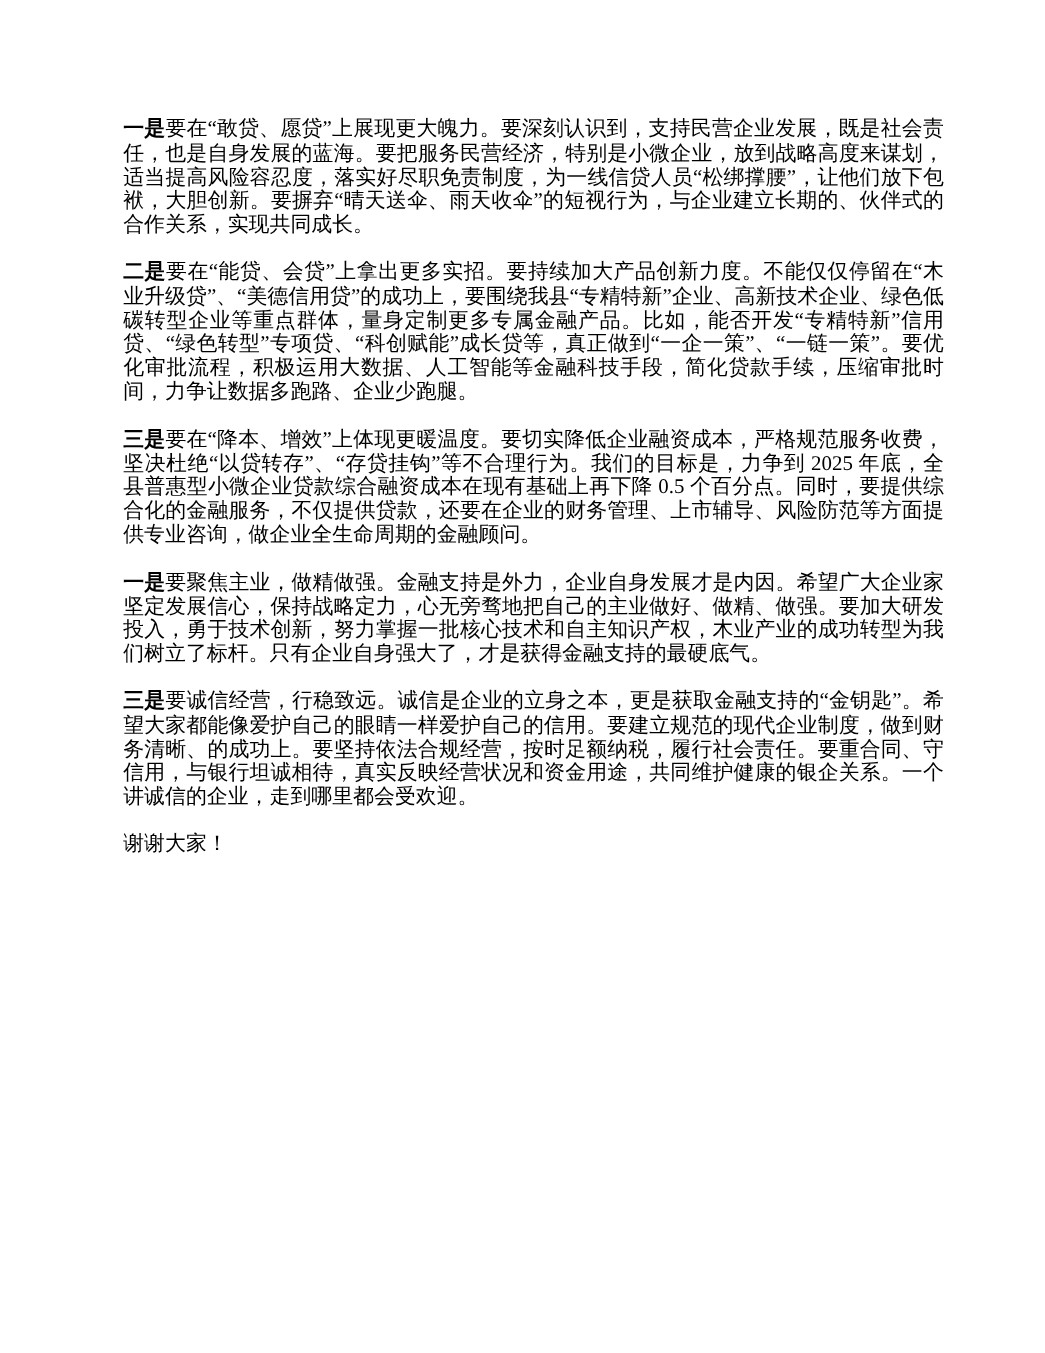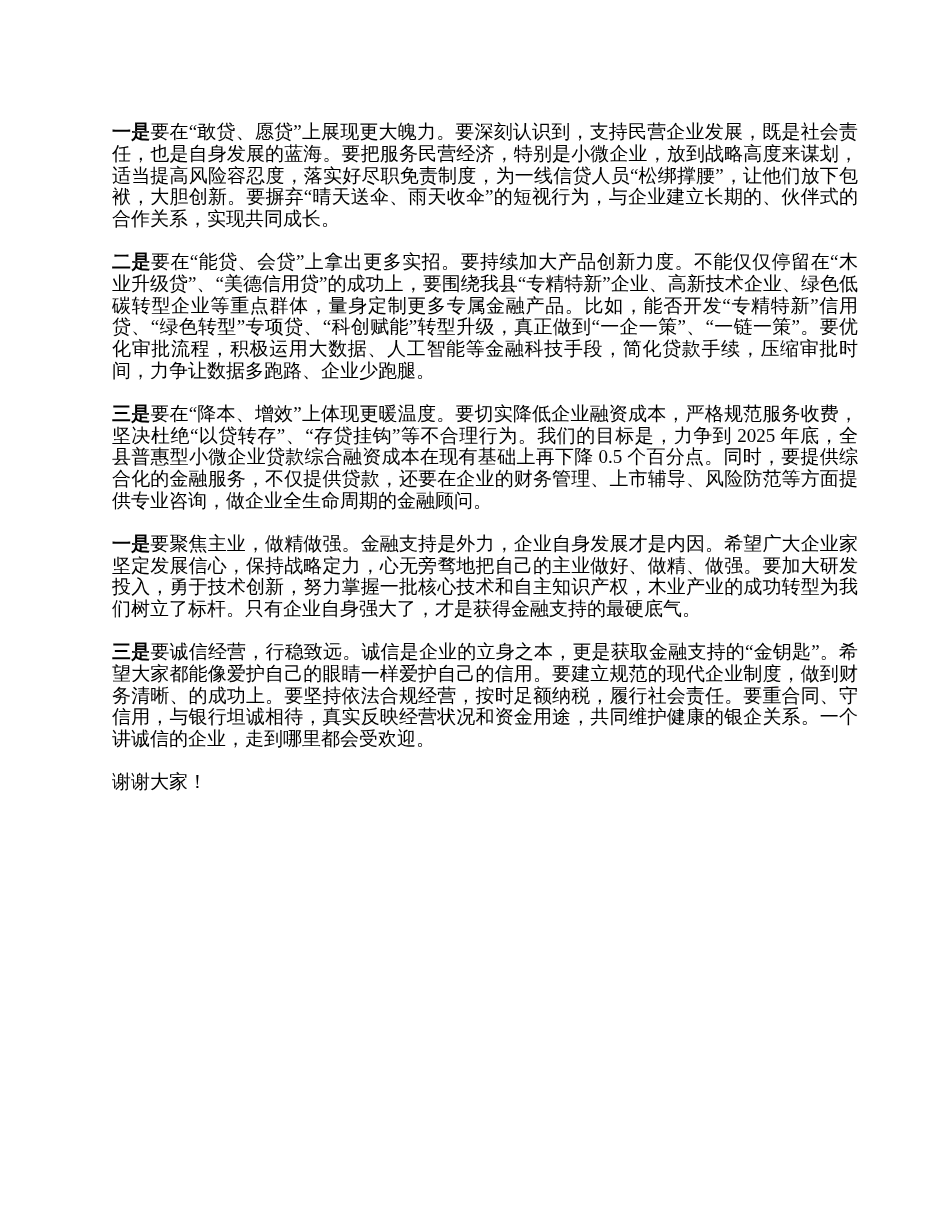--- a/index.html
+++ b/index.html
@@ -7,37 +7,37 @@
     body {
       width: 950px;
       height: 1230px;
       position: relative;
       overflow: hidden;
       font-family: "Liberation Serif", "DejaVu Serif", serif;
     }
     .page {
       position: absolute;
       left: 112px;
-      top: 121px;
+      top: 107px;
       width: 746px;
     }
     .para {
       font-size: 19px;
       line-height: 21.8px;
       color: #000000;
       text-align: justify;
       text-justify: inter-ideograph;
       margin-bottom: 21px;
     }
     .para:last-child { margin-bottom: 0; }
     .para .lead { font-weight: bold; }
   </style>
 </head>
 <body>
 
 <div class="page">
   <p class="para"><span class="lead">一是</span><span>要在“敢贷、愿贷”上展现更大魄力。要深刻认识到，支持民营企业发展，既是社会责任，也是自身发展的蓝海。要把服务民营经济，特别是小微企业，放到战略高度来谋划，适当提高风险容忍度，落实好尽职免责制度，为一线信贷人员“松绑撑腰”，让他们放下包袱，大胆创新。要摒弃“晴天送伞、雨天收伞”的短视行为，与企业建立长期的、伙伴式的合作关系，实现共同成长。</span></p>
-  <p class="para"><span class="lead">二是</span><span>要在“能贷、会贷”上拿出更多实招。要持续加大产品创新力度。不能仅仅停留在“木业升级贷”、“美德信用贷”的成功上，要围绕我县“专精特新”企业、高新技术企业、绿色低碳转型企业等重点群体，量身定制更多专属金融产品。比如，能否开发“专精特新”信用贷、“绿色转型”专项贷、“科创赋能”转型升级，真正做到“一企一策”、“一链一策”。要优化审批流程，积极运用大数据、人工智能等金融科技手段，简化贷款手续，压缩审批时间，力争让数据多跑路、企业少跑腿。</span></p>
+  <p class="para"><span class="lead">二是</span><span>要在“能贷、会贷”上拿出更多实招。要持续加大产品创新力度。不能仅仅停留在“木业升级贷”、“美德信用贷”的成功上，要围绕我县“专精特新”企业、高新技术企业、绿色低碳转型企业等重点群体，量身定制更多专属金融产品。比如，能否开发“专精特新”信用贷、“绿色转型”专项贷、“科创赋能”成长贷等，真正做到“一企一策”、“一链一策”。要优化审批流程，积极运用大数据、人工智能等金融科技手段，简化贷款手续，压缩审批时间，力争让数据多跑路、企业少跑腿。</span></p>
   <p class="para"><span class="lead">三是</span><span>要在“降本、增效”上体现更暖温度。要切实降低企业融资成本，严格规范服务收费，坚决杜绝“以贷转存”、“存贷挂钩”等不合理行为。我们的目标是，力争到 2025 年底，全县普惠型小微企业贷款综合融资成本在现有基础上再下降 0.5 个百分点。同时，要提供综合化的金融服务，不仅提供贷款，还要在企业的财务管理、上市辅导、风险防范等方面提供专业咨询，做企业全生命周期的金融顾问。</span></p>
   <p class="para"><span class="lead">一是</span><span>要聚焦主业，做精做强。金融支持是外力，企业自身发展才是内因。希望广大企业家坚定发展信心，保持战略定力，心无旁骛地把自己的主业做好、做精、做强。要加大研发投入，勇于技术创新，努力掌握一批核心技术和自主知识产权，木业产业的成功转型为我们树立了标杆。只有企业自身强大了，才是获得金融支持的最硬底气。</span></p>
   <p class="para"><span class="lead">三是</span><span>要诚信经营，行稳致远。诚信是企业的立身之本，更是获取金融支持的“金钥匙”。希望大家都能像爱护自己的眼睛一样爱护自己的信用。要建立规范的现代企业制度，做到财务清晰、的成功上。要坚持依法合规经营，按时足额纳税，履行社会责任。要重合同、守信用，与银行坦诚相待，真实反映经营状况和资金用途，共同维护健康的银企关系。一个讲诚信的企业，走到哪里都会受欢迎。</span></p>
   <p class="para"><span class="lead"></span><span>谢谢大家！</span></p>
 </div>
 
 </body></html>

